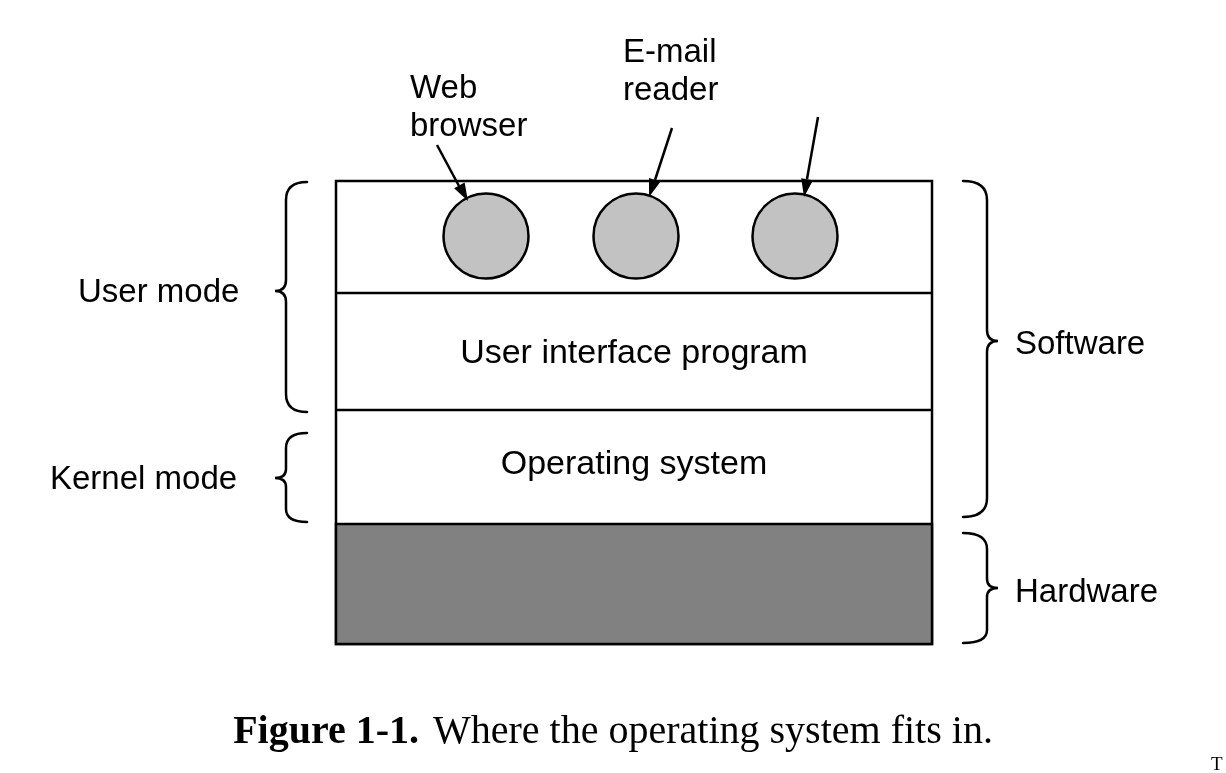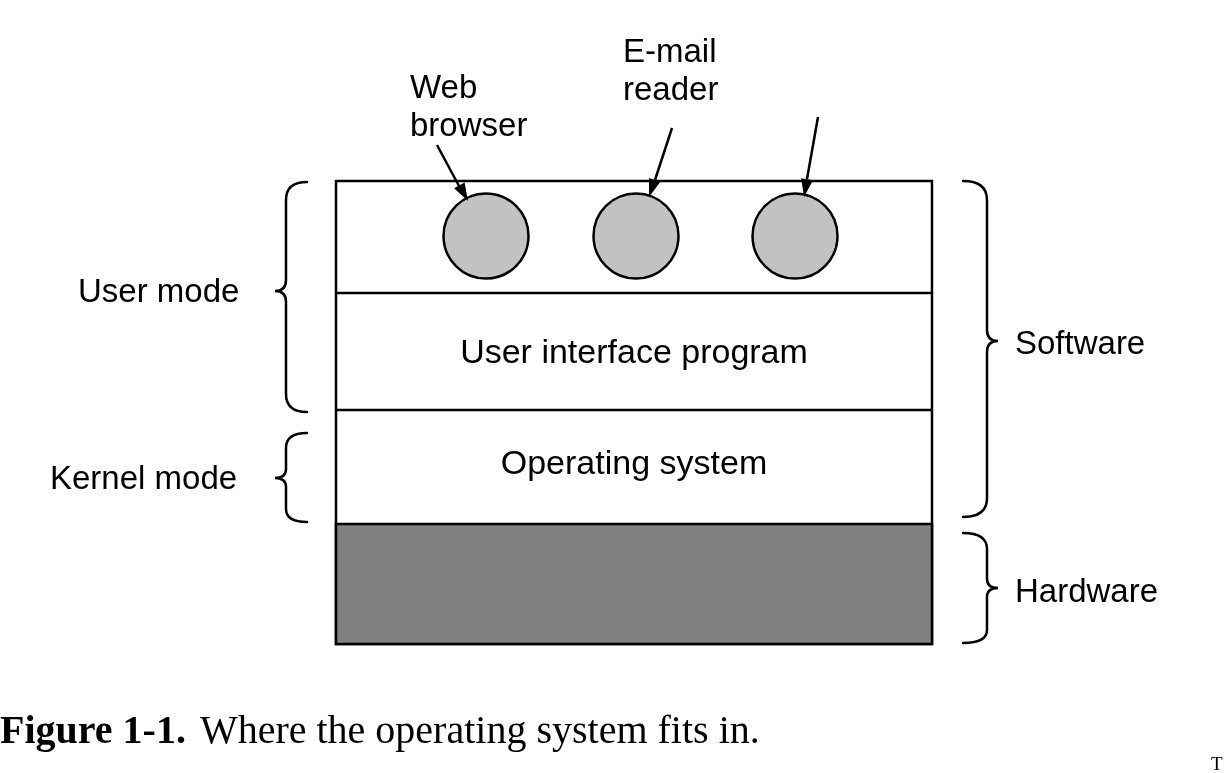--- a/index.html
+++ b/index.html
@@ -32,21 +32,21 @@
     display: flex;
     align-items: center;
     justify-content: center;
     font-size: 34px;
     color: #000;
   }
   #caption {
     position: absolute;
     left: 0; top: 706px;
     width: 1226px;
-    text-align: left;
+    text-align: center;
     font-family: "Liberation Serif", "DejaVu Serif", serif;
     font-size: 40px;
     color: #000;
   }
   #caption .fig-num { font-weight: bold; }
   #caption .fig-text { margin-left: 14px; }
   #corner-glyph {
     position: absolute;
     left: 1211px; top: 753px;
     font-family: "Liberation Serif", "DejaVu Serif", serif;

